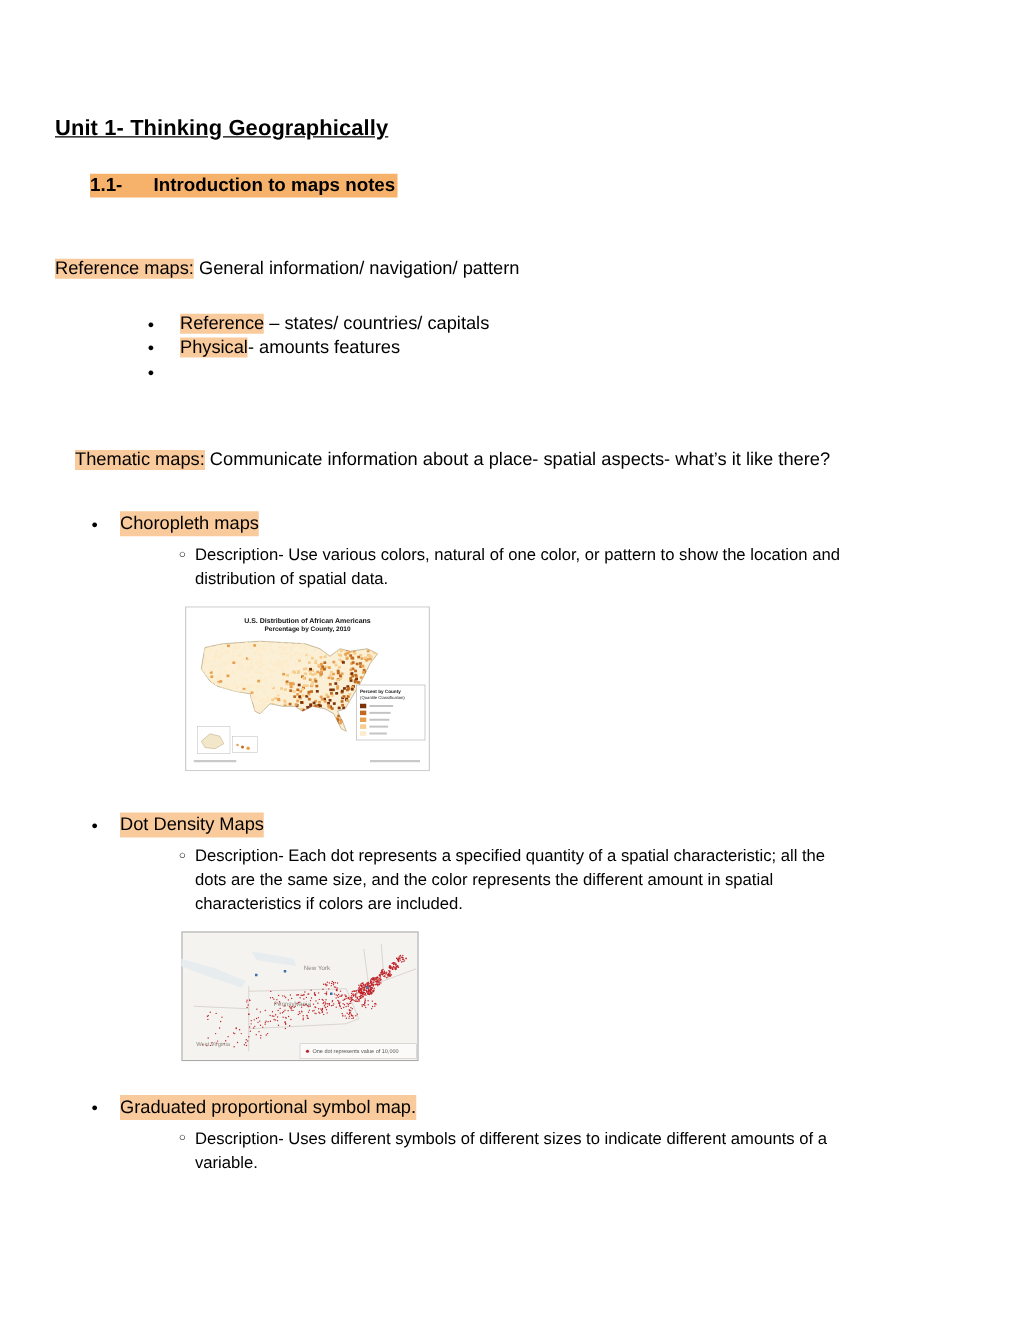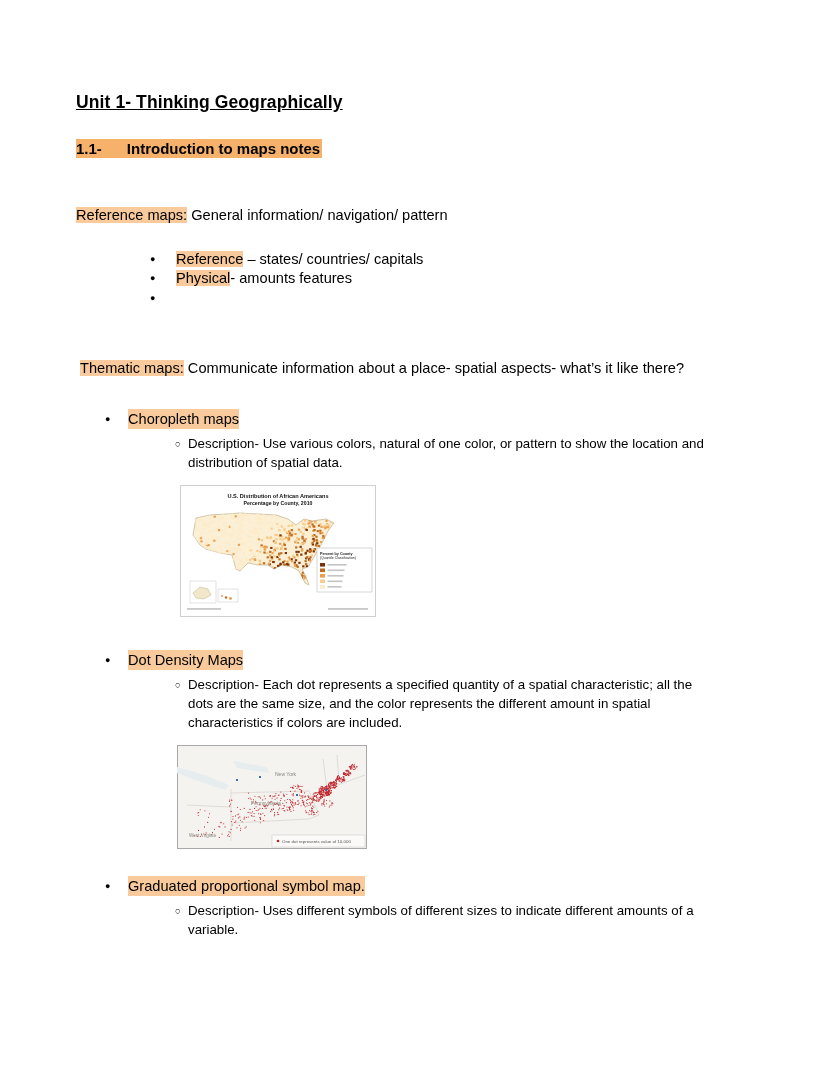--- a/index.html
+++ b/index.html
@@ -1,31 +1,31 @@
 <!DOCTYPE html>
 <html style="--highlight-strong: #f6b26b; --highlight-soft: #f9cb9c; --dot-red: #bf2026;"><head>
 <meta charset="utf-8">
 <style>
   *{box-sizing:border-box}
   html,body{margin:0;padding:0}
   body{
     width:828px;height:1071px;background:#ffffff;overflow:hidden;
     font-family:"Liberation Sans","DejaVu Sans",sans-serif;color:#000;
   }
-  .page{padding:92px 98px 0 76px;}
+  .page{padding:92px 98px 0 44px;}
   .title{
     font-size:17.5px;font-weight:bold;text-decoration:underline;
     margin:0 0 27px 0;letter-spacing:0.1px;
   }
   .section-heading{font-size:15px;font-weight:bold;margin:0 0 47px 0;}
   .hl{background:var(--highlight-soft,#f9cb9c);}
-  .hl-strong{background:var(--highlight-strong,#f6b26b);white-space:pre;padding:1px 2px 1px 0;}
+  .hl-strong{background:var(--highlight-strong,#f6b26b);white-space:pre;padding:1px 2px 1px 0;margin-left:28px;}
   .para{font-size:14.6px;line-height:1.55;margin:0;}
   .ref-para{margin:0 0 23px 0;}
-  .thematic-para{margin:0 0 29px 4px;max-width:628px;}
+  .thematic-para{margin:0 0 29px 16px;max-width:628px;}
   .ref-list{margin:0 0 49px 0;padding-left:74px;font-size:14.6px;}
   .ref-item{display:flex;line-height:19.6px;}
   .marker{width:26px;flex:none;font-size:9px;line-height:19.6px;}
   .topic{display:flex;padding-left:29px;font-size:14.6px;line-height:20px;margin:0 0 5px 0;}
   .topic .marker{width:23px;line-height:20px;}
   .sub-item{display:flex;margin-left:99px;font-size:13.3px;line-height:19px;color:#000;}
   .sub-marker{width:13px;flex:none;font-size:9.5px;line-height:19px;}
   .sub-text{max-width:530px;}
   figure{margin:0;}
   .fig-choropleth{margin:13px 0 33px 104px;line-height:0;}

